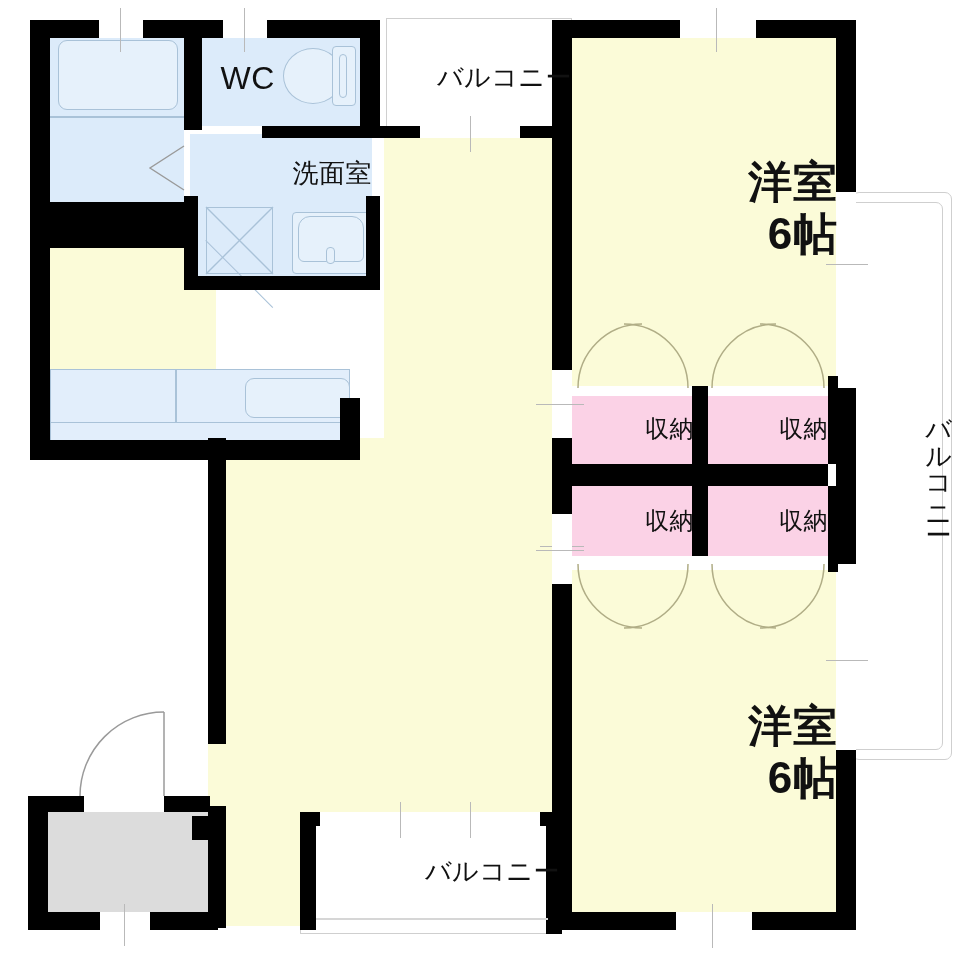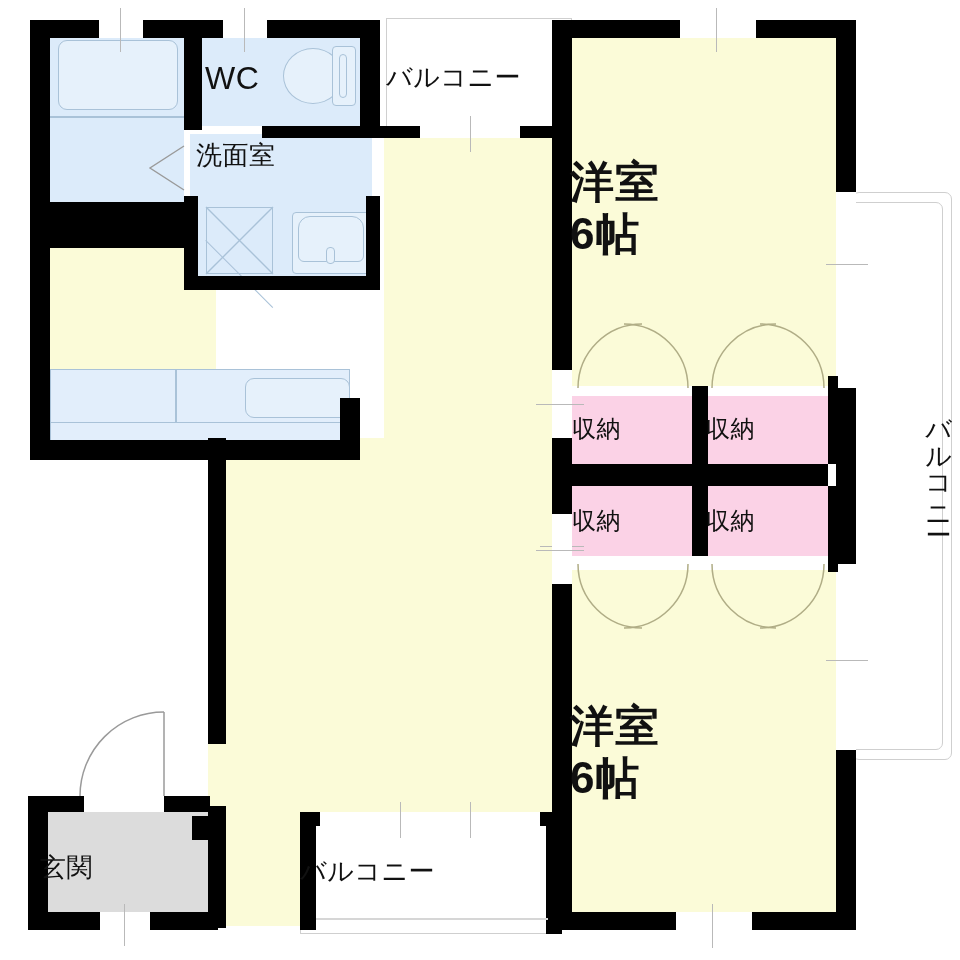--- a/index.html
+++ b/index.html
@@ -19,21 +19,21 @@
   .win{position:absolute;background:#ffffff;}       
   .wintick{position:absolute;background:#b9b9b9;}   
   .room{position:absolute;box-sizing:border-box;}
   .yellow{background:#fbfbd8;}
   .blue{background:#dcebfa;}
   .pink{background:#fbd2e6;}
   .gray{background:#dcdcdc;}
   .label{
     position:absolute;
     color:#111111;
-    text-align:left;
+    text-align:right;
     line-height:1.18;
     white-space:pre;
     letter-spacing:0.02em;
     font-weight:500;
   }
   .label.big{font-size:44px;font-weight:600;}
   .label.mid{font-size:32px;}
   .label.sml{font-size:26px;}
   .label.tiny{font-size:24px;}
   .vert{
@@ -204,30 +204,29 @@
     <path d="M688,564 A64,64 0 0 1 624,628" fill="none" stroke="#b0ad86" stroke-width="1.5"></path>
     <path d="M712,564 A64,64 0 0 0 776,628" fill="none" stroke="#b0ad86" stroke-width="1.5"></path>
     <path d="M824,564 A64,64 0 0 1 760,628" fill="none" stroke="#b0ad86" stroke-width="1.5"></path>
 
     <path d="M206,207 L273,274 M273,207 L206,274" fill="none" stroke="#a9c2d8" stroke-width="1.4"></path>
   </svg>
 
 
   <div class="label mid" style="left:205px;top:60px;width:70px;">WC</div>
 
-  <div class="label sml" style="left:196px;top:140px;width:176px;">洗面室</div>
+  <div class="label sml" style="left:196px;top:158px;width:176px;">洗面室</div>
 
 
   <div class="label big" style="left:570px;top:156px;width:268px;">洋室
 6帖</div>
 
   <div class="label big" style="left:570px;top:700px;width:268px;">洋室
 6帖</div>
 
-  <div class="label sml" style="left:40px;top:852px;width:170px;">玄関</div>
 
   <div class="label tiny" style="left:572px;top:415px;width:122px;">収納</div>
   <div class="label tiny" style="left:706px;top:415px;width:122px;">収納</div>
   <div class="label tiny" style="left:572px;top:507px;width:122px;">収納</div>
   <div class="label tiny" style="left:706px;top:507px;width:122px;">収納</div>
 
   <div class="label sml" style="left:386px;top:62px;width:186px;">バルコニー</div>
 
   <div class="label sml vert" style="left:852px;top:400px;width:100px;text-align:center;">バルコニー</div>
 

